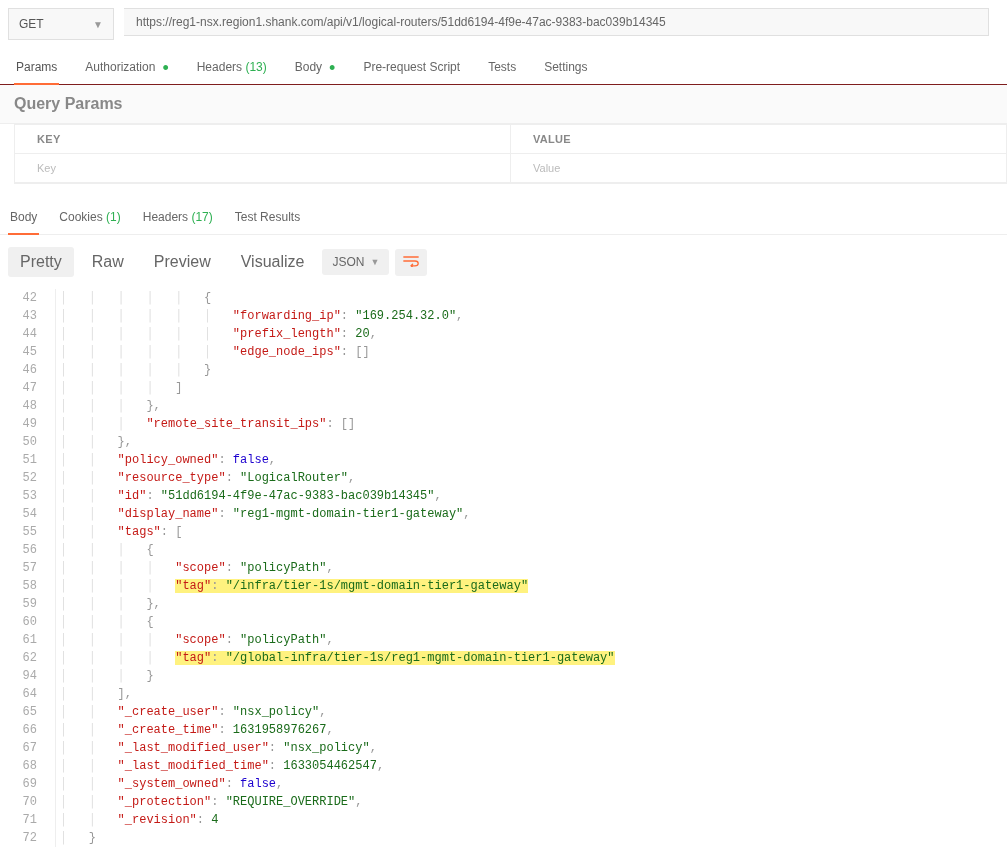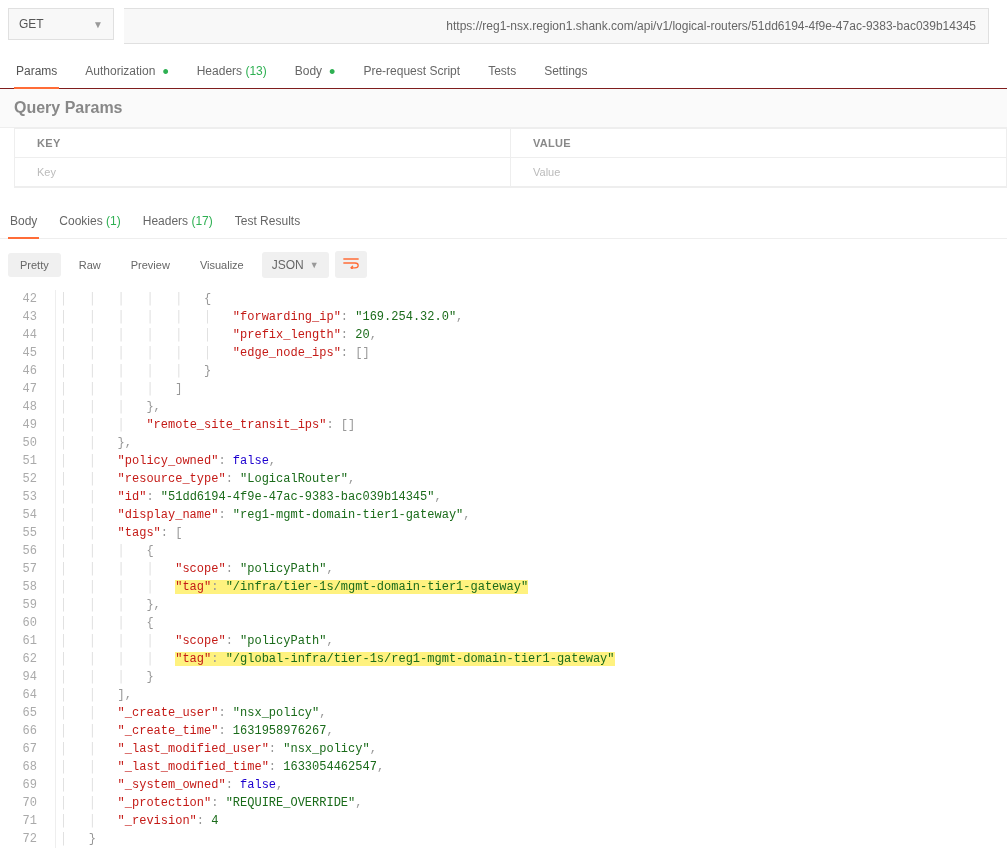--- a/index.html
+++ b/index.html
@@ -2,21 +2,21 @@
 <html><head>
 <meta charset="utf-8">
 <style>
   * { box-sizing: border-box; margin: 0; padding: 0; }
   body { font-family: -apple-system, BlinkMacSystemFont, "Segoe UI", Arial, sans-serif; font-size: 12px; color: #505050; background: #fff; width: 1007px; }
   
   
   .request-bar { display: flex; padding: 8px 18px 0 8px; gap: 10px; }
   .method-select { width: 106px; height: 32px; background: #f8f8f8; border: 1px solid #e0e0e0; display: flex; align-items: center; padding: 0 10px; justify-content: space-between; color: #555; font-size: 12px; }
   .method-select .chevron { color: #999; font-size: 10px; }
-  .url-input { flex: 1; height: 36px; border: 1px solid #e0e0e0; border-left: none; padding: 0 12px; font-size: 12px; color: #666; background: #f8f8f8; text-align: right; }
+  .url-input { flex: 1; height: 28px; border: 1px solid #e0e0e0; border-left: none; padding: 0 12px; font-size: 12px; color: #666; background: #f8f8f8; }
   
   
   .tabs-row { display: flex; gap: 24px; padding: 14px 14px 0 14px; border-bottom: 1px solid #7f1d1d; }
   .tab { padding: 6px 2px 10px 2px; font-size: 12px; color: #666; cursor: pointer; position: relative; }
   .tab.active { color: #555; }
   .tab.active::after { content: ""; position: absolute; left: 0; right: 0; bottom: -1px; height: 2px; background: #ff6c37; }
   .dot-green { color: #2eb052; font-size: 18px; line-height: 0; vertical-align: middle; margin-left: 2px; }
   .count-green { color: #2eb052; }
   
   
@@ -29,21 +29,21 @@
   .params-table .header-cell { color: #888; font-weight: 600; font-size: 11px; letter-spacing: 0.3px; }
   .params-table .placeholder { color: #bbb; }
   
   
   .response-tabs { display: flex; gap: 18px; padding: 20px 8px 0 8px; border-bottom: 1px solid #eee; }
   .response-tab { padding: 6px 2px 10px 2px; font-size: 12px; color: #666; position: relative; }
   .response-tab.active::after { content: ""; position: absolute; left: 0; right: 0; bottom: -1px; height: 2px; background: #ff6c37; }
   
   
   .toolbar { display: flex; gap: 6px; padding: 12px 8px; align-items: center; }
-  .toolbar-btn { padding: 6px 12px; font-size: 11px; color: #666; background: transparent; border: none; cursor: pointer; border-radius: 3px; }
+  .toolbar-btn { padding: 6px 12px; font-size: 16px; color: #666; background: transparent; border: none; cursor: pointer; border-radius: 3px; }
   .toolbar-btn.active { background: #f0f0f0; }
   .toolbar-select { background: #f0f0f0; padding: 6px 10px; display: flex; align-items: center; gap: 6px; border-radius: 3px; font-size: 12px; color: #666; }
   .wrap-icon { background: #f0f0f0; padding: 6px 8px; border-radius: 3px; cursor: pointer; }
   .wrap-svg { width: 16px; height: 12px; }
   
   
   .code-area { font-family: Consolas, Monaco, 'Courier New', monospace; font-size: 12px; line-height: 18px; padding: 0 0 20px 0; }
   .code-line { display: flex; white-space: pre; }
   .gutter { width: 56px; text-align: right; padding-right: 18px; color: #aaa; user-select: none; flex-shrink: 0; border-right: 1px solid #eee; margin-right: 4px; }
   .guides { color: #ddd; }

